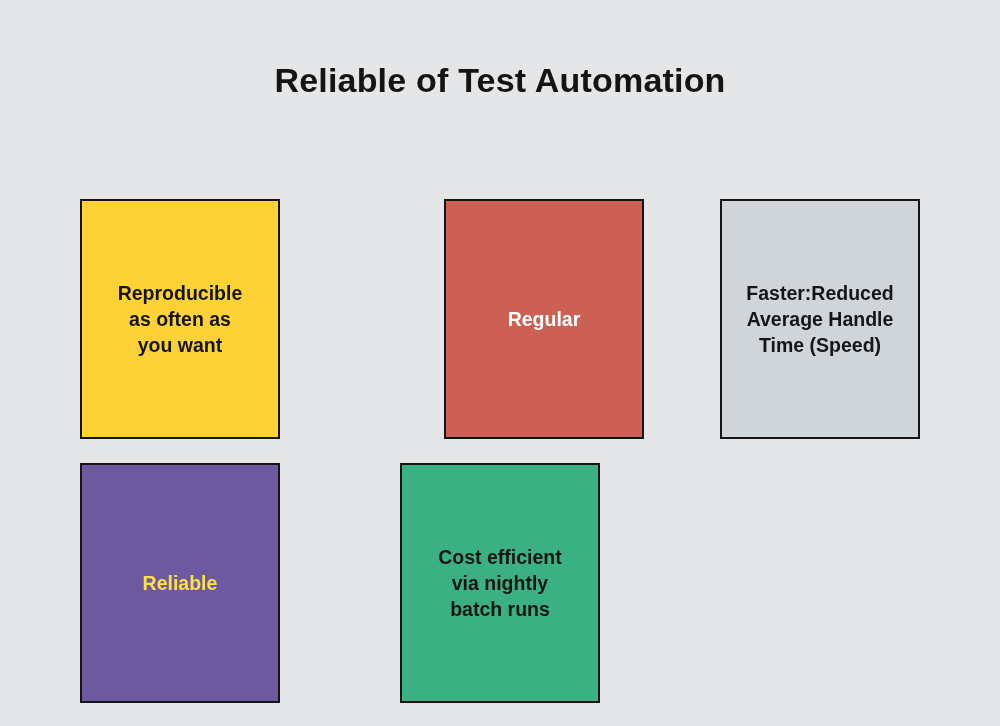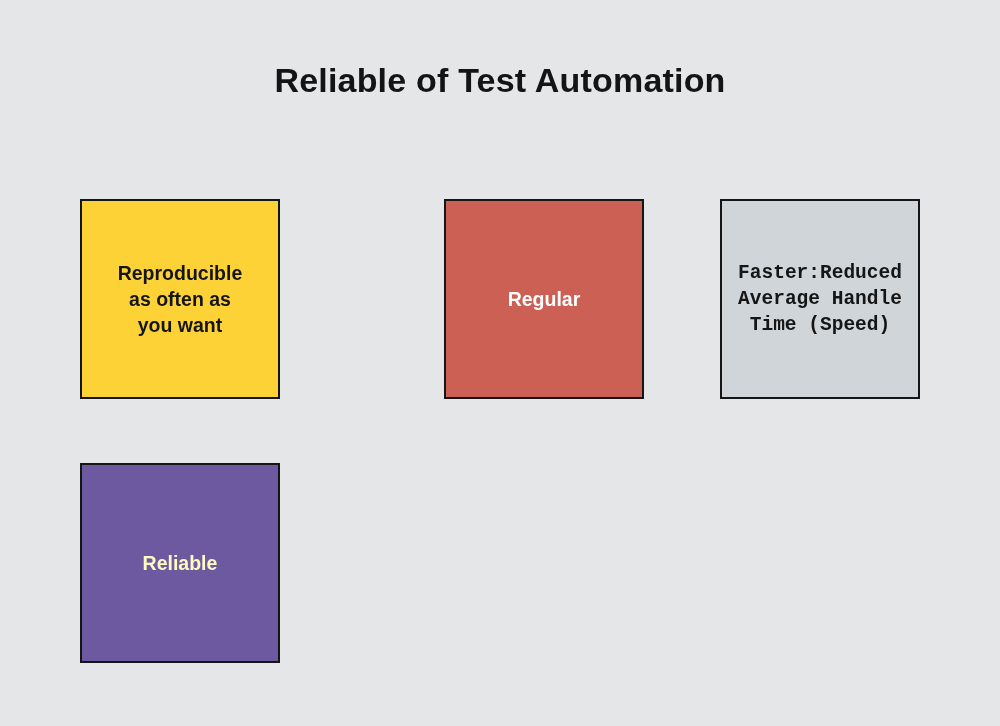--- a/index.html
+++ b/index.html
@@ -39,21 +39,21 @@
     width: 840px;
     display: grid;
     grid-template-columns: 200px 200px 200px;
     grid-template-rows: 200px 200px;
     column-gap: 120px;
     row-gap: 64px;
   }
   .card {
     box-sizing: border-box;
     width: 200px;
-    height: 200px;
+    height: 240px;
     border: 2px solid #151515;
     display: flex;
     align-items: center;
     justify-content: center;
     padding: 0 8px;
   }
   .card-label {
     font-size: 19.5px;
     font-weight: bold;
     line-height: 26px;
@@ -75,26 +75,31 @@
     <div class="card dark-text" style="background: rgb(253, 210, 54); border-color: rgb(21, 21, 21);">
       <span class="card-label" style="color: rgb(21, 21, 21);">Reproducible
 as often as
 you want</span>
     </div>
 
     <div class="card light-text" style="background: rgb(205, 96, 85); border-color: rgb(21, 21, 21); margin-left: 44px;">
       <span class="card-label" style="color: rgb(255, 255, 255);">Regular</span>
     </div>
 
-    <div class="card dark-text" style="background: rgb(208, 213, 217); border-color: rgb(21, 21, 21); font-family: Liberation Mono, monospace;">
+    <div class="card dark-text" style="background: rgb(208, 213, 217); border-color: rgb(21, 21, 21);">
       <span class="card-label" style="color: rgb(21, 21, 21);">Faster:Reduced
 Average Handle
 Time (Speed)</span>
     </div>
 
     <div class="card light-text" style="background: rgb(108, 89, 159); border-color: rgb(21, 21, 21);">
-      <span class="card-label" style="color: #fef9c3;">Reliable</span>
+      <span class="card-label" style="color: #fde047;">Reliable</span>
     </div>
 
 
+    <div class="card dark-text" style="background: rgb(59, 177, 131); border-color: rgb(21, 21, 21);">
+      <span class="card-label" style="color: rgb(21, 21, 21);">Cost efficient
+via nightly
+batch runs</span>
+    </div>
 
   </div>
 </div>
 
 </body></html>

